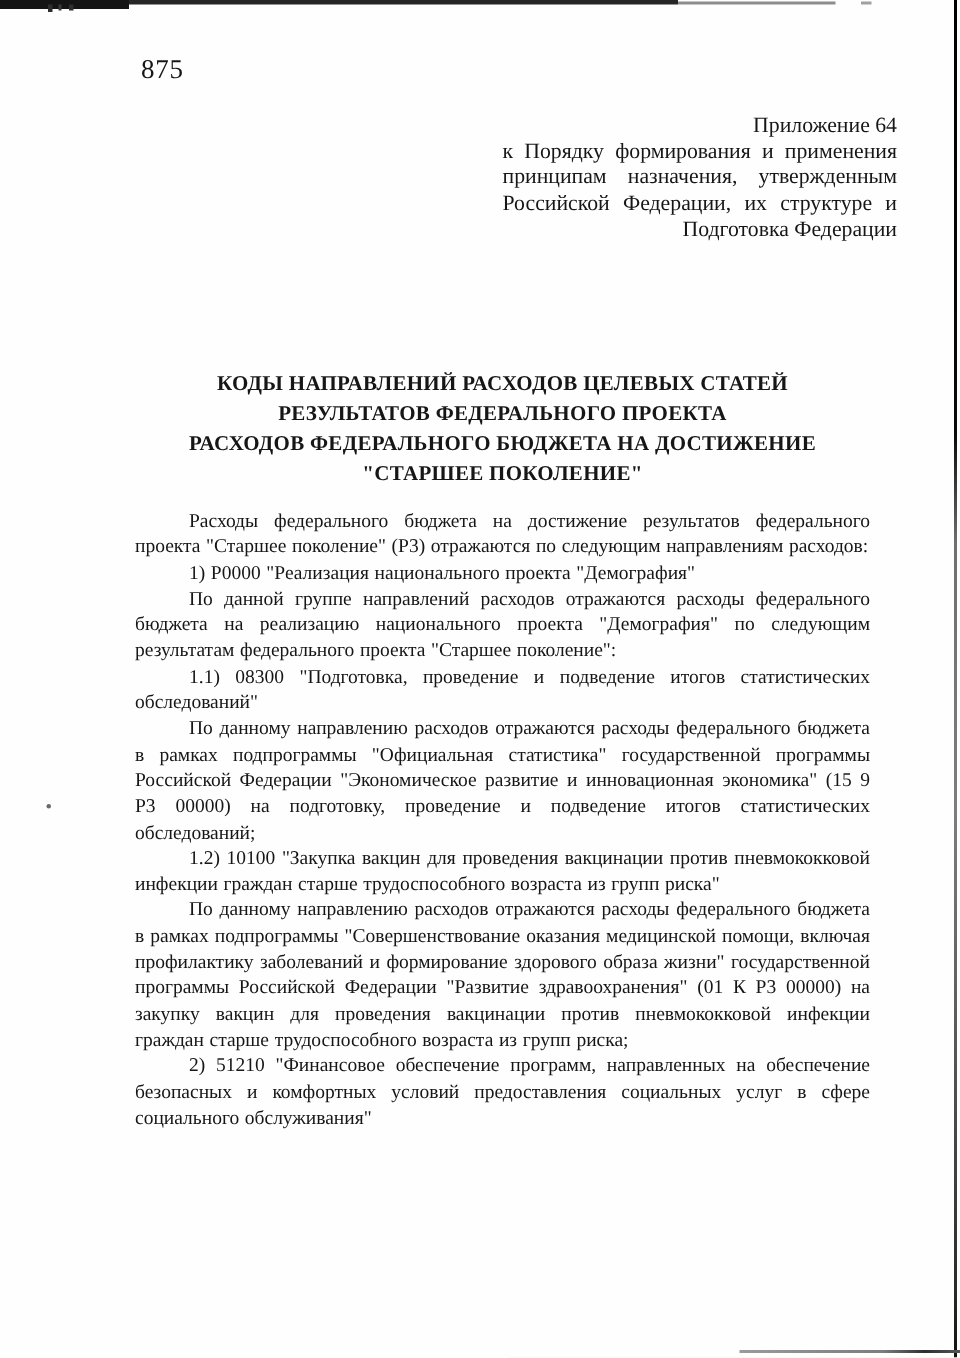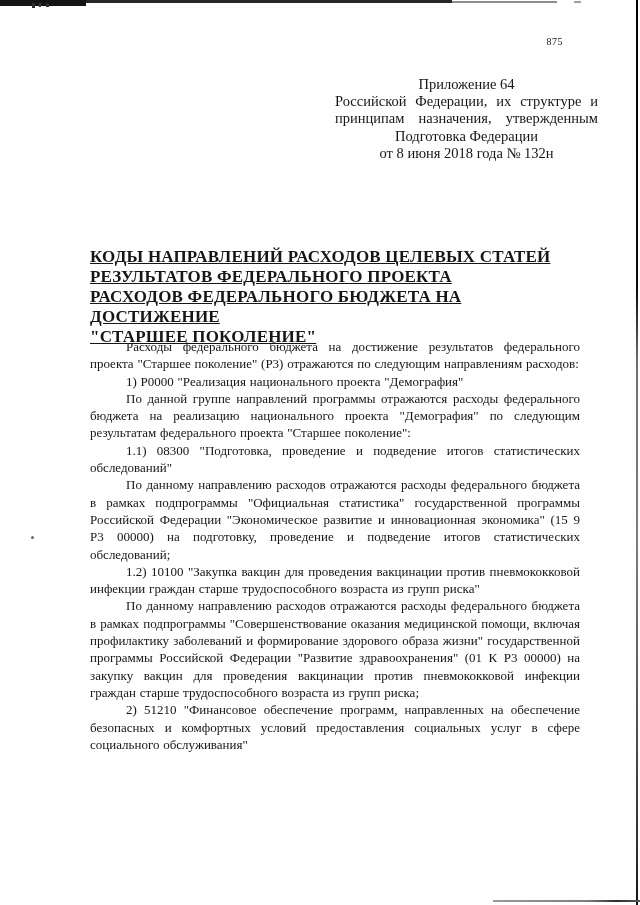--- a/index.html
+++ b/index.html
@@ -27,33 +27,33 @@
     background: linear-gradient(to bottom,
       #000 0%, #0a0a0a 32%, #6f6f6f 40%, #7d7d7d 60%, #555 78%, #2a2a2a 95%, #111 100%);
   }
   .bottom-line {
     left: 493px; top: 900px; width: 147px; height: 2px;
     background: linear-gradient(to right, #9a9a9a 0%, #7d7d7d 65%, #2e2e2e 84%, #555 100%);
   }
   .ink-speck { left: 31px; top: 536px; width: 3px; height: 3px; background: #6a6a6a; border-radius: 50%; }
   
   .page-number {
-    position: absolute; left: 73px; top: 36px; width: 490px;
-    text-align: right; font-size: 10px; letter-spacing: 0.5px;
+    position: absolute; left: 94px; top: 36px; width: 490px;
+    text-align: left; font-size: 18px; letter-spacing: 0.5px;
   }
   .appendix {
     position: absolute; left: 335px; top: 76px; width: 263px;
     font-size: 14.5px; line-height: 17.2px;
   }
-  .appendix .line { text-align: center; }
+  .appendix .line { text-align: right; }
   .appendix .line.just { text-align: justify; text-align-last: justify; }
   .doc-title {
     position: absolute; left: 90px; top: 247px; width: 490px;
-    font-weight: bold;
-    font-size: 17px; line-height: 20px; letter-spacing: 0.2px; text-decoration: underline;
+    text-align: center; font-weight: bold;
+    font-size: 14px; line-height: 20px; letter-spacing: 0.2px;
   }
   .doc-body {
     position: absolute; left: 90px; top: 338px; width: 490px;
     font-size: 13px; line-height: 17.3px;
   }
   .doc-body p {
     margin: 0; text-indent: 36px; text-align: justify;
     word-spacing: 0.5px;
   }
 </style>
@@ -70,37 +70,37 @@
   <div class="art tick2"></div>
   <div class="art tick3"></div>
   <div class="art right-line"></div>
   <div class="art bottom-line"></div>
   <div class="art ink-speck"></div>
 
   <div class="page-number">875</div>
 
   <div class="appendix">
     <div class="line">Приложение 64</div>
+    <div class="line just">к Порядку формирования и применения</div>
+    <div class="line just">принципам назначения, утвержденным</div>
     <div class="line just">Российской Федерации, их структуре и</div>
-    <div class="line just">принципам назначения, утвержденным</div>
     <div class="line">Подготовка Федерации</div>
-    <div class="line">от 8 июня 2018 года № 132н</div>
   </div>
 
   <div class="doc-title">
     <div>КОДЫ НАПРАВЛЕНИЙ РАСХОДОВ ЦЕЛЕВЫХ СТАТЕЙ</div>
     <div>РЕЗУЛЬТАТОВ ФЕДЕРАЛЬНОГО ПРОЕКТА</div>
     <div>РАСХОДОВ ФЕДЕРАЛЬНОГО БЮДЖЕТА НА ДОСТИЖЕНИЕ</div>
     <div>"СТАРШЕЕ ПОКОЛЕНИЕ"</div>
   </div>
 
   <div class="doc-body">
     <p>Расходы федерального бюджета на достижение результатов федерального проекта "Старшее поколение" (Р3) отражаются по следующим направлениям расходов:</p>
     <p>1) Р0000 "Реализация национального проекта "Демография"</p>
-    <p>По данной группе направлений программы отражаются расходы федерального бюджета на реализацию национального проекта "Демография" по следующим результатам федерального проекта "Старшее поколение":</p>
+    <p>По данной группе направлений расходов отражаются расходы федерального бюджета на реализацию национального проекта "Демография" по следующим результатам федерального проекта "Старшее поколение":</p>
     <p>1.1) 08300 "Подготовка, проведение и подведение итогов статистических обследований"</p>
     <p>По данному направлению расходов отражаются расходы федерального бюджета в рамках подпрограммы "Официальная статистика" государственной программы Российской Федерации "Экономическое развитие и инновационная экономика" (15 9 Р3 00000) на подготовку, проведение и подведение итогов статистических обследований;</p>
     <p>1.2) 10100 "Закупка вакцин для проведения вакцинации против пневмококковой инфекции граждан старше трудоспособного возраста из групп риска"</p>
     <p>По данному направлению расходов отражаются расходы федерального бюджета в рамках подпрограммы "Совершенствование оказания медицинской помощи, включая профилактику заболеваний и формирование здорового образа жизни" государственной программы Российской Федерации "Развитие здравоохранения" (01 К Р3 00000) на закупку вакцин для проведения вакцинации против пневмококковой инфекции граждан старше трудоспособного возраста из групп риска;</p>
     <p>2) 51210 "Финансовое обеспечение программ, направленных на обеспечение безопасных и комфортных условий предоставления социальных услуг в сфере социального обслуживания"</p>
   </div>
 
 </div>
 
 </body></html>

